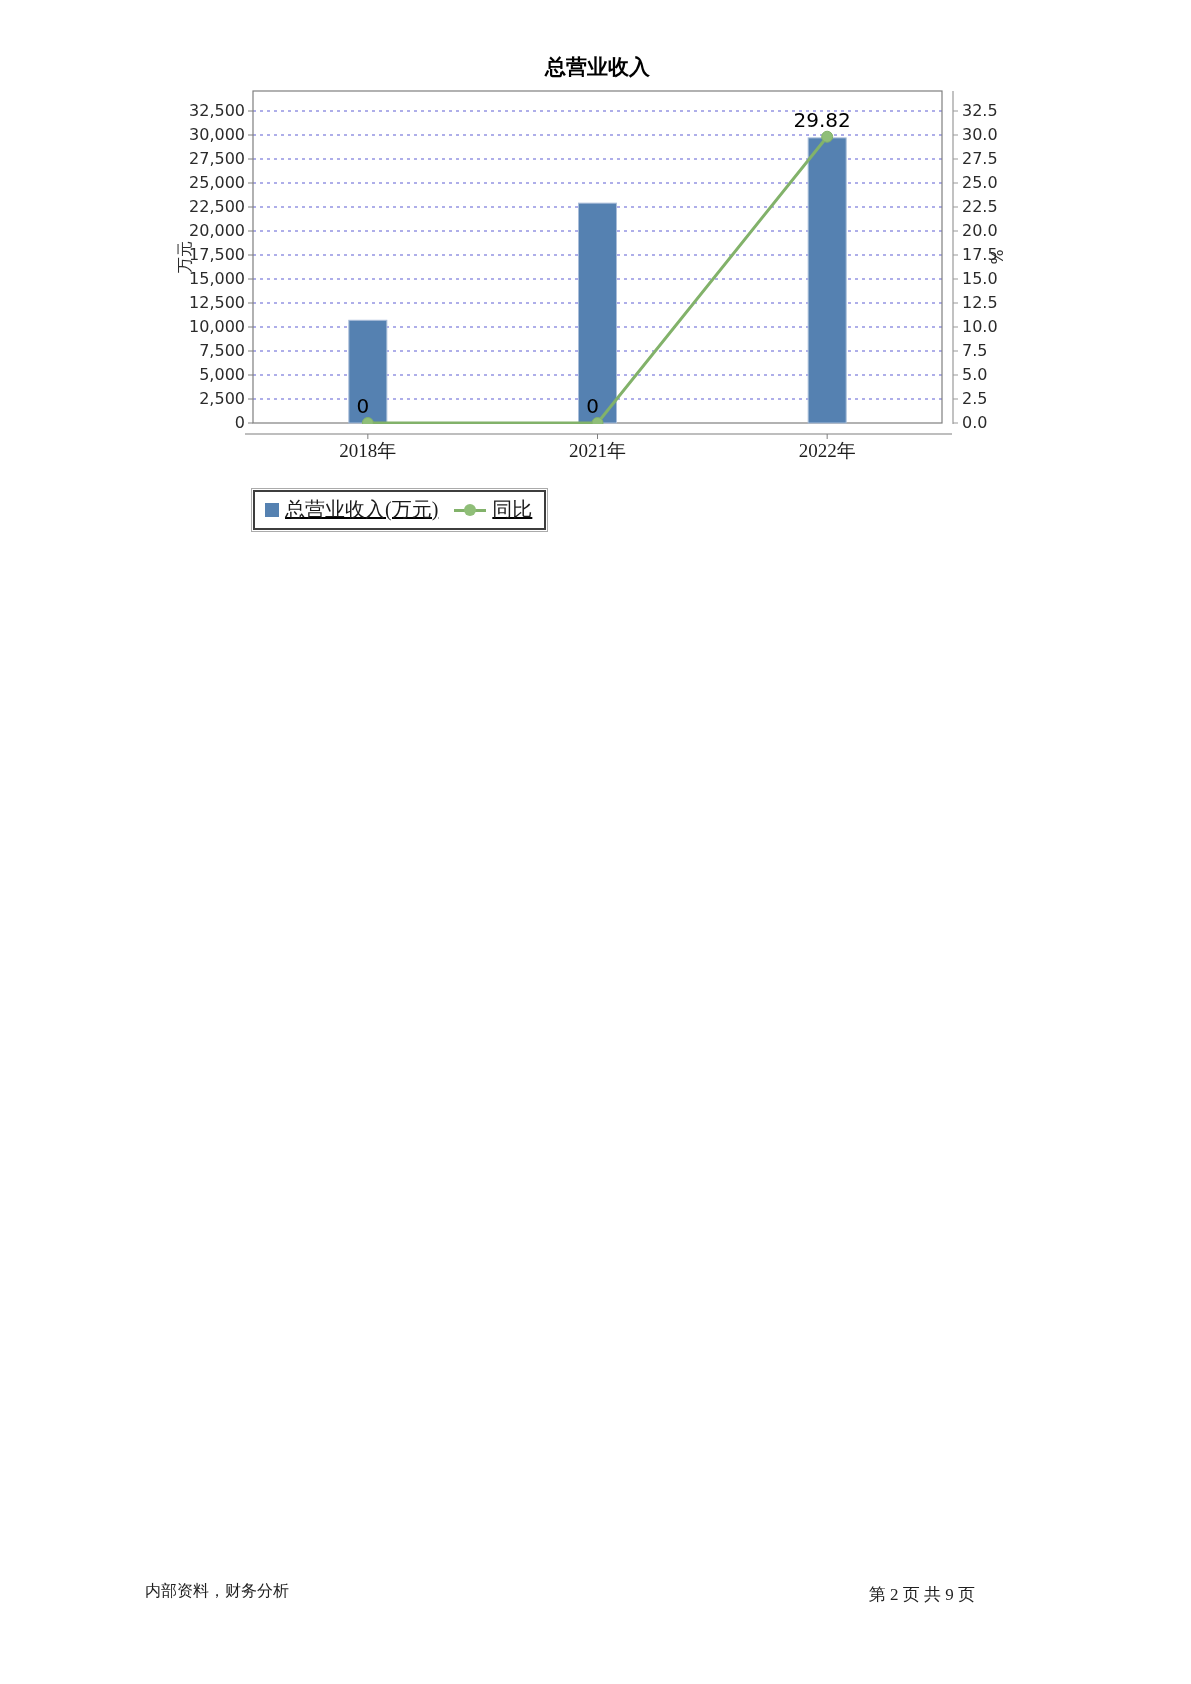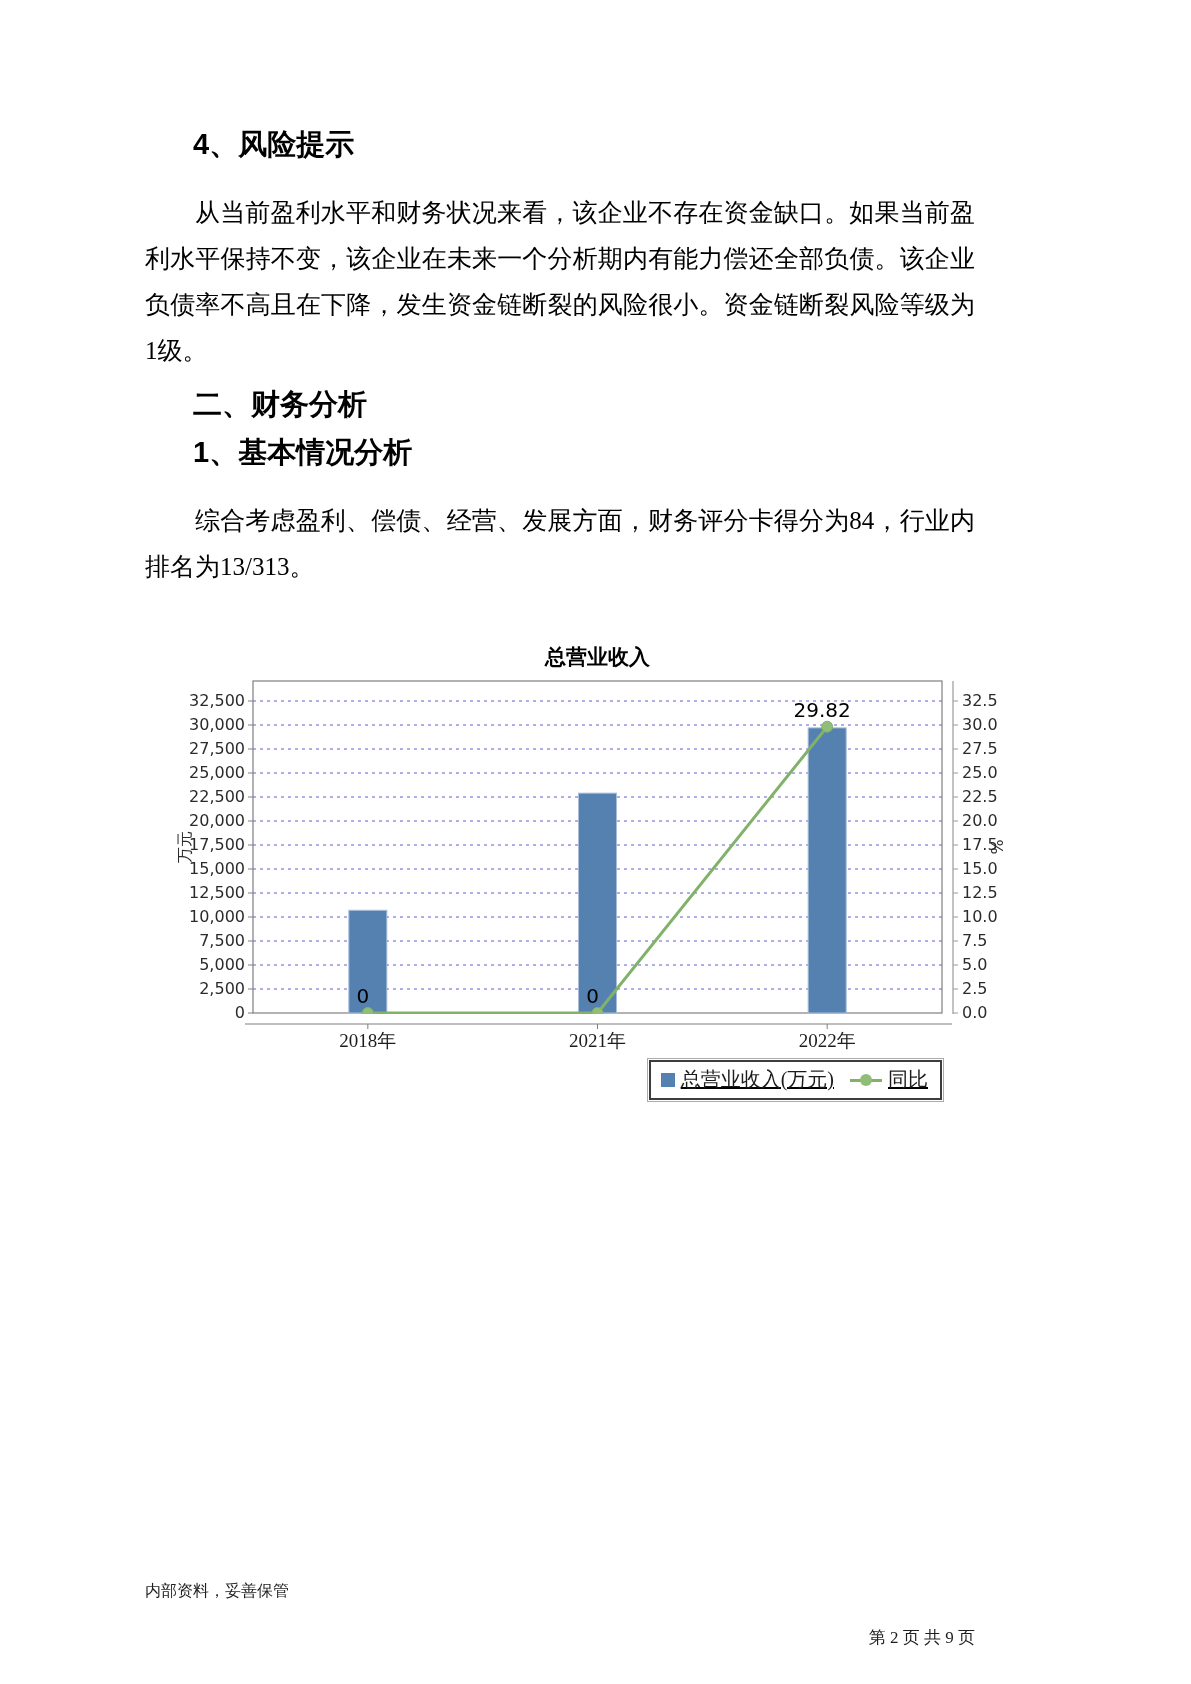--- a/index.html
+++ b/index.html
@@ -39,53 +39,46 @@
     margin:36px 0 0 170px;
     text-decoration:underline;
   }
   .c-title{font:bold 21px "Liberation Sans","DejaVu Sans",sans-serif;fill:#000;}
   .c-tick{font:16px "DejaVu Sans","Liberation Sans",sans-serif;fill:#2b2b2b;}
   .c-xlab{font:19px "Liberation Serif","DejaVu Serif",serif;fill:#1d1d1d;}
   .c-dlab{font:20px "DejaVu Sans","Liberation Sans",sans-serif;fill:#000;}
   .c-atitle{font:16px "DejaVu Sans","Liberation Sans",sans-serif;fill:#2b2b2b;}
   .legend{
     margin-left:83px;width:689px;
-    display:flex;justify-content:flex-end;
+    display:flex;justify-content:flex-start;margin-top:20px;
   }
   .legend-box{
     display:inline-flex;align-items:center;gap:16px;
     border:2px solid #3d3d3d;outline:1px solid #ababab;outline-offset:1px;
     background:#fff;padding:4px 12px 5px 10px;
     font:20px "Liberation Serif","DejaVu Serif",serif;color:#1a1a1a;
   }
   .legend-item{display:inline-flex;align-items:center;gap:6px;}
   .swatch-bar{display:inline-block;width:14px;height:14px;background:#5581b1;}
   .swatch-line{position:relative;display:inline-block;width:32px;height:14px;}
   .swatch-line .lm-line{position:absolute;left:0;top:6px;width:32px;height:3px;background:#82b26a;}
   .swatch-line .lm-dot{position:absolute;left:10px;top:1px;width:12px;height:12px;border-radius:50%;background:#8fbe78;}
   .footer-left{
     position:absolute;left:145px;top:1581px;
     font:16px "Liberation Sans","DejaVu Sans",sans-serif;color:#1f1f1f;
   }
   .footer-right{
-    position:absolute;right:216px;top:1626px;
+    position:absolute;right:216px;top:1583px;
     font:17px "Liberation Serif","DejaVu Serif",serif;color:#1f1f1f;
   }
 </style>
 </head>
 <body>
 
 <div class="page">
-  <div class="main">
-    <div class="doc-h1">4、风险提示</div>
-    <p class="doc-p">从当前盈利水平和财务状况来看，该企业不存在资金缺口。如果当前盈利水平保持不变，该企业在未来一个分析期内有能力偿还全部负债。该企业负债率不高且在下降，发生资金链断裂的风险很小。资金链断裂风险等级为1级。</p>
-    <div class="doc-h2">二、财务分析</div>
-    <div class="doc-h3">1、基本情况分析</div>
-    <p class="doc-p">综合考虑盈利、偿债、经营、发展方面，财务评分卡得分为84，行业内排名为13/313。</p>
-  </div>
 
   <div class="chart-wrap">
     <svg id="chart-svg" width="870" height="430" viewBox="0 0 870 430" xmlns="http://www.w3.org/2000/svg">
         <text x="427.5" y="38" text-anchor="middle" class="c-title">总营业收入</text>
         <defs>
           <clipPath id="plotClip">
             <rect x="83" y="55" width="689" height="333"></rect>
           </clipPath>
         </defs>
         <g>
@@ -203,15 +196,15 @@
           <span class="swatch-line">
               <i class="lm-line" style="background: rgb(130, 178, 106);"></i>
               <i class="lm-dot" style="background: rgb(143, 190, 120);"></i>
             </span>
           <span>同比</span>
         </span>
       </div>
     </div>
   </div>
 
-  <div class="footer-left">内部资料，妥善保管</div>
+  <div class="footer-left">内部资料，财务分析</div>
   <div class="footer-right">第 2 页  共 9 页</div>
 </div>
 
 </body></html>

